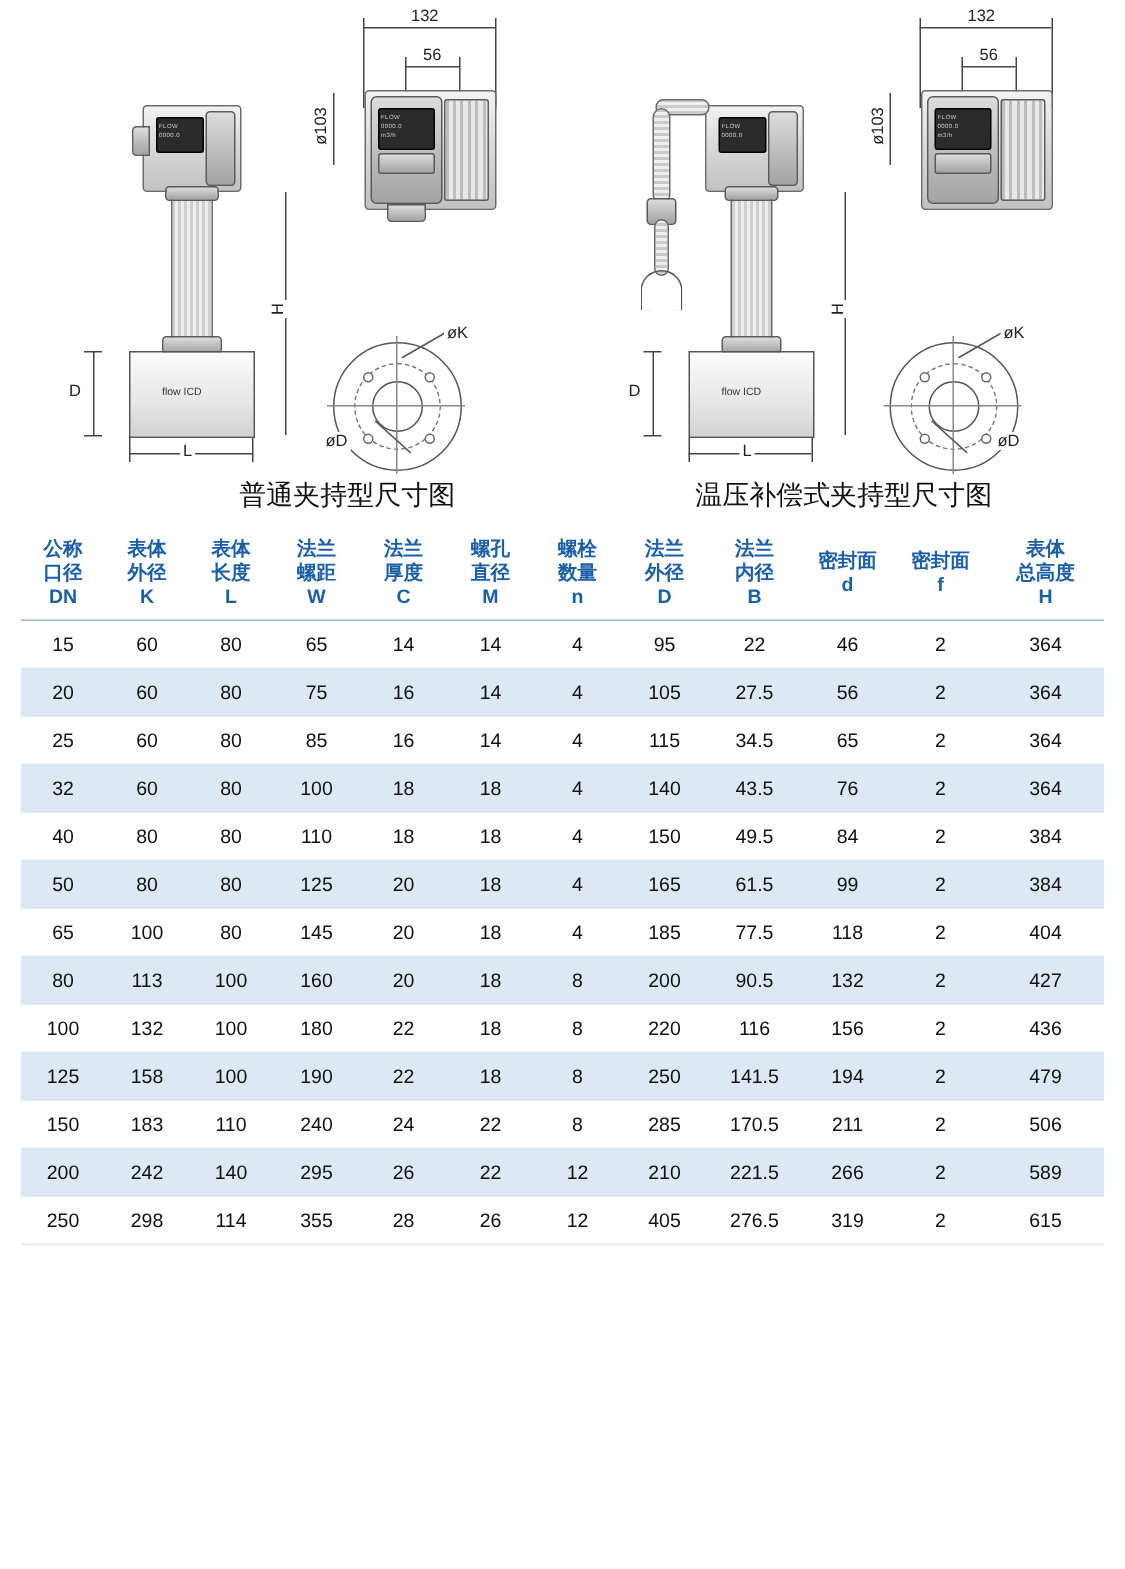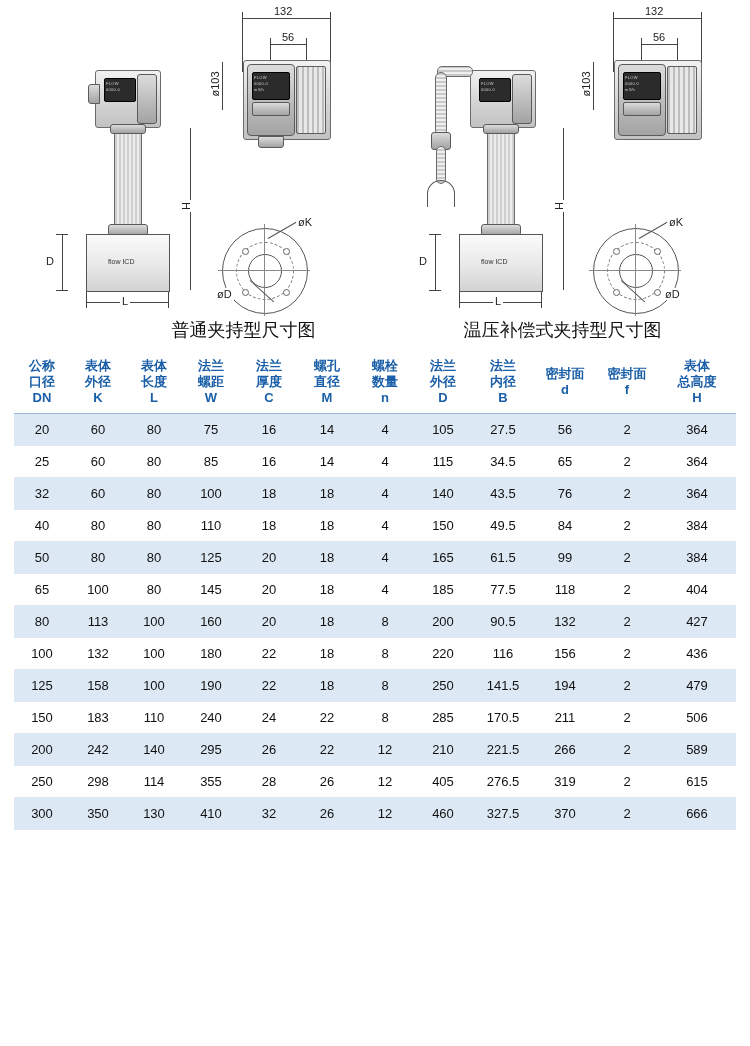--- a/index.html
+++ b/index.html
@@ -146,21 +146,21 @@
   }
   .caption {
     position: absolute;
     top: 0;
     width: 375px;
     text-align: center;
     font-size: 18px;
     color: #111;
     font-family: "Liberation Sans", sans-serif;
   }
-  .caption.left { left: 16px; padding-left: 40px; }
+  .caption.left { left: 4px; padding-left: 40px; }
   .caption.right { left: 375px; }
 
   
   .title-block {
     width: 750px;
     text-align: center;
     padding-top: 8px;
     padding-bottom: 10px;
   }
   .title-main {
@@ -438,20 +438,34 @@
           <span class="hdr-l3">f</span>
         </th>
         <th>
           <span class="hdr-l1">表体</span>
           <span class="hdr-l2">总高度</span>
           <span class="hdr-l3">H</span>
         </th>
       </tr>
     </thead>
     <tbody>
+      <tr class="odd">
+        <td>15</td>
+        <td>60</td>
+        <td>80</td>
+        <td>65</td>
+        <td>14</td>
+        <td>14</td>
+        <td>4</td>
+        <td>95</td>
+        <td>22</td>
+        <td>46</td>
+        <td>2</td>
+        <td>364</td>
+      </tr>
       <tr class="even">
         <td>20</td>
         <td>60</td>
         <td>80</td>
         <td>75</td>
         <td>16</td>
         <td>14</td>
         <td>4</td>
         <td>105</td>
         <td>27.5</td>
@@ -606,29 +620,15 @@
         <td>355</td>
         <td>28</td>
         <td>26</td>
         <td>12</td>
         <td>405</td>
         <td>276.5</td>
         <td>319</td>
         <td>2</td>
         <td>615</td>
       </tr>
-      <tr class="even">
-        <td>300</td>
-        <td>350</td>
-        <td>130</td>
-        <td>410</td>
-        <td>32</td>
-        <td>26</td>
-        <td>12</td>
-        <td>460</td>
-        <td>327.5</td>
-        <td>370</td>
-        <td>2</td>
-        <td>666</td>
-      </tr>
     </tbody>
   </table>
 </div>
 
 </body></html>

